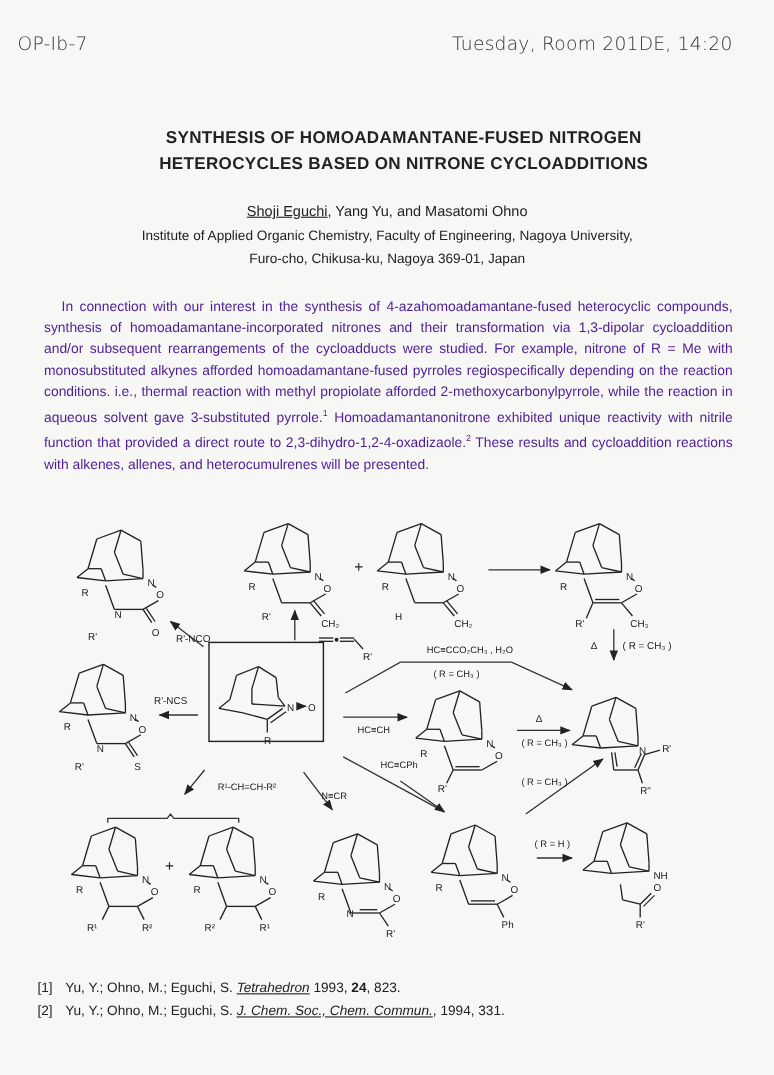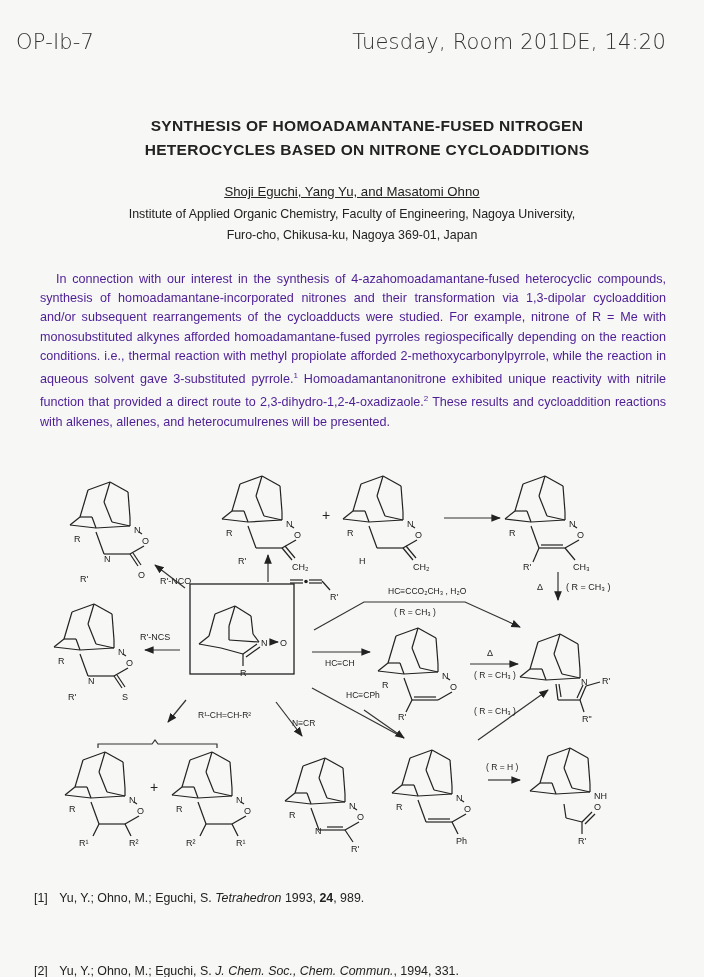--- a/index.html
+++ b/index.html
@@ -1,42 +1,42 @@
 <!DOCTYPE html>
 <html><head>
 <meta charset="utf-8">
 <style>
   html, body { margin: 0; padding: 0; }
   body {
     width: 704px; height: 977px; background: #f7f7f5; position: relative;
     overflow: hidden; color: #1b1b1b;
     font-family: "Liberation Sans", sans-serif;
   }
-  .hdr { position: absolute; top: 30px; font-size: 21px; color: #333; letter-spacing: 0.2px;
+  .hdr { position: absolute; top: 30px; font-size: 17px; color: #333; letter-spacing: 0.2px;
          font-family: "DejaVu Sans", sans-serif; font-weight: 200; }
   #hdr-left { left: 16px; }
   #hdr-right { right: 38px; }
   .title { position: absolute; left: 0; width: 704px; text-align: center; font-weight: bold;
            font-size: 15.5px; letter-spacing: 0.3px; color: #222; padding-left: 15px; }
   #title-1 { top: 117px; }
   #title-2 { top: 141px; }
   .author-line { position: absolute; left: 0; width: 704px; text-align: center; font-size: 13.2px; color: #222; }
-  #authors { top: 184px; text-decoration: underline; }
+  #authors { top: 184px; }
   #affil-1 { top: 207px; font-size: 12.4px; text-align: center; }
   #affil-2 { top: 228px; font-size: 12.4px; }
   .presenter { text-decoration: underline; }
   #abstract { position: absolute; left: 40px; top: 270px; width: 626px; font-size: 12.6px;
               line-height: 19.2px; text-align: justify; color: #4c1d95; text-indent: 16px; }
   #abstract sup { font-size: 8px; }
   #scheme { position: absolute; left: 0; top: 460px; width: 704px; height: 420px; }
   #scheme text { font-family: "Liberation Sans", sans-serif; fill: #222; }
   .refs { position: absolute; left: 34px; font-size: 12.4px; color: #222; }
   #ref-1 { top: 891px; }
-  #ref-2 { top: 964px; }
-  .refs i { font-style: italic; }
+  #ref-2 { top: 912px; }
+  .refs i { font-style: italic; text-decoration: underline; }
   .refnum { display: inline-block; width: 22px; }
 </style>
 </head>
 <body>
 
 <div class="hdr" id="hdr-left">OP-Ib-7</div>
 <div class="hdr" id="hdr-right">Tuesday, Room 201DE, 14:20</div>
 
 <div class="title" id="title-1">SYNTHESIS OF HOMOADAMANTANE-FUSED NITROGEN</div>
 <div class="title" id="title-2">HETEROCYCLES BASED ON NITRONE CYCLOADDITIONS</div>
@@ -422,14 +422,14 @@
       <text x="464" y="812" font-size="9" text-anchor="start" stroke="none" fill="#222">O</text>
       <text x="396" y="810" font-size="9" text-anchor="start" stroke="none" fill="#222">R</text>
       <text x="456" y="844" font-size="9" text-anchor="start" stroke="none" fill="#222">Ph</text>
       <text x="486" y="770" font-size="8.5" text-anchor="start" stroke="none" fill="#222">( R = H )</text>
       <text x="594" y="799" font-size="9" text-anchor="start" stroke="none" fill="#222">NH</text>
       <text x="594" y="810" font-size="9" text-anchor="start" stroke="none" fill="#222">O</text>
       <text x="578" y="844" font-size="9" text-anchor="start" stroke="none" fill="#222">R'</text>
     </g>
 </svg>
 
-<div class="refs" id="ref-1"><span class="refnum">[1]</span> <span>Yu, Y.; Ohno, M.; Eguchi, S.</span> <i>Tetrahedron</i> <span>1993,</span> <b>24</b><span>, 989.</span></div>
+<div class="refs" id="ref-1"><span class="refnum">[1]</span> <span>Yu, Y.; Ohno, M.; Eguchi, S.</span> <i>Tetrahedron</i> <span>1993,</span> <b>24</b><span>, 823.</span></div>
 <div class="refs" id="ref-2"><span class="refnum">[2]</span> <span>Yu, Y.; Ohno, M.; Eguchi, S.</span> <i>J. Chem. Soc., Chem. Commun.</i><span>, 1994, 331.</span></div>
 
 </body></html>

